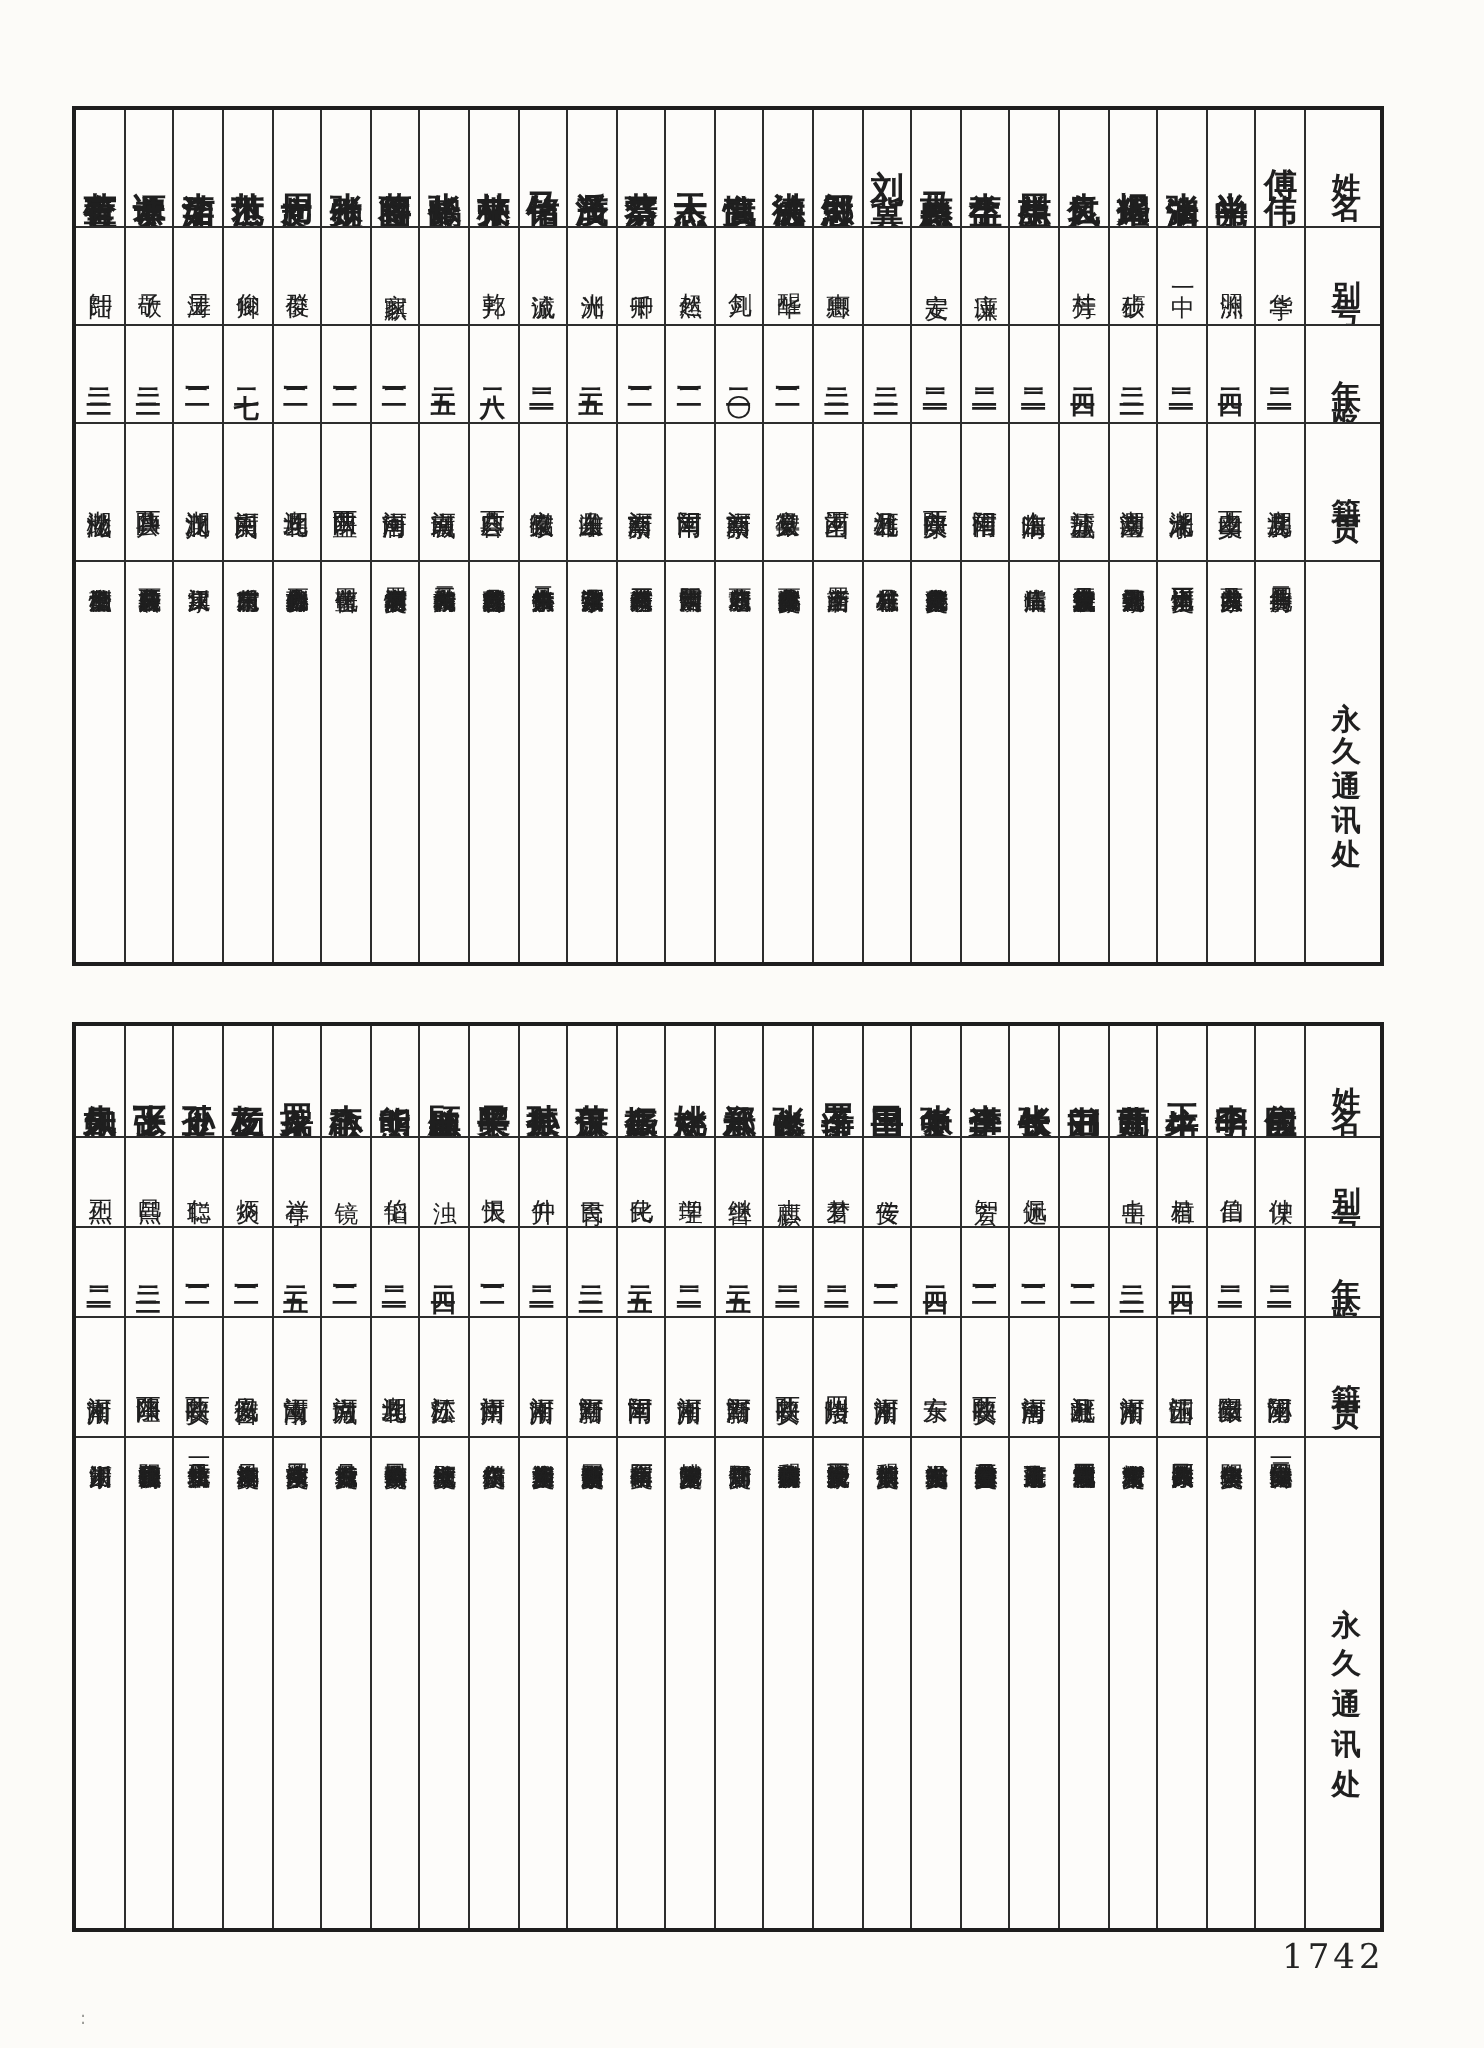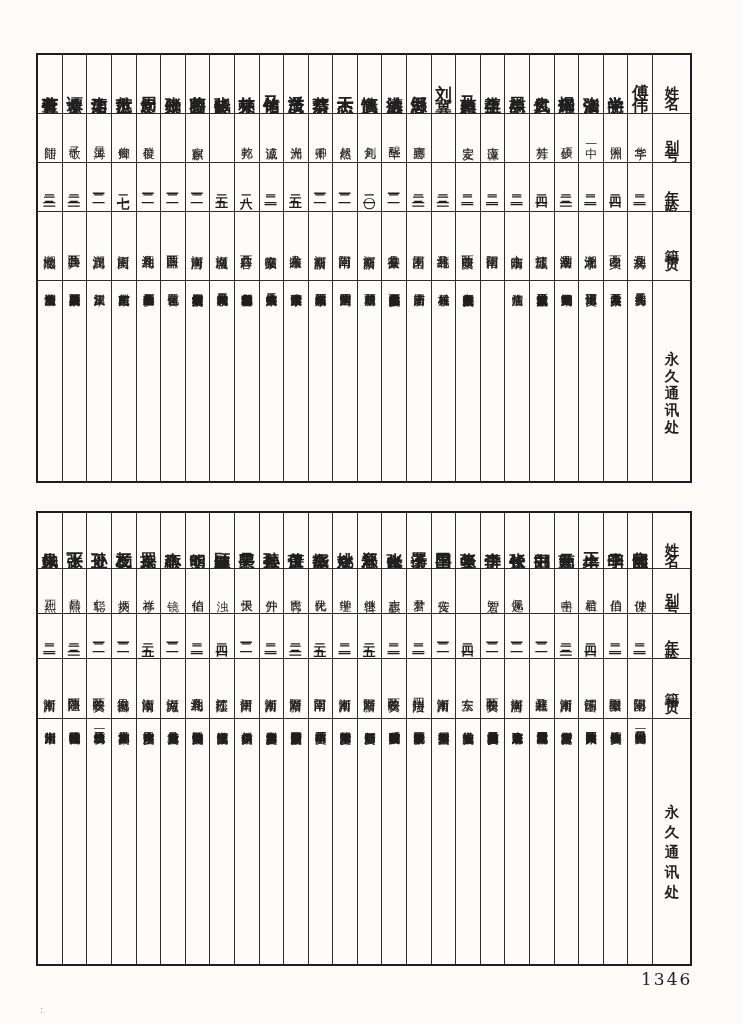--- a/index.html
+++ b/index.html
@@ -936,15 +936,15 @@
           <span class="vtxt ag">二二</span>
         </div>
         <div class="cell r-origin">
           <span class="vtxt or">河南淅川</span>
         </div>
         <div class="cell r-addr">
           <span class="vtxt ad">淅川滔河朱家山</span>
         </div>
       </div>
     </section>
-  <div class="page-number">1346</div>
+  <div class="page-number">1742</div>
   <div class="artifact">:</div>
 </div>
 
 </body></html>

